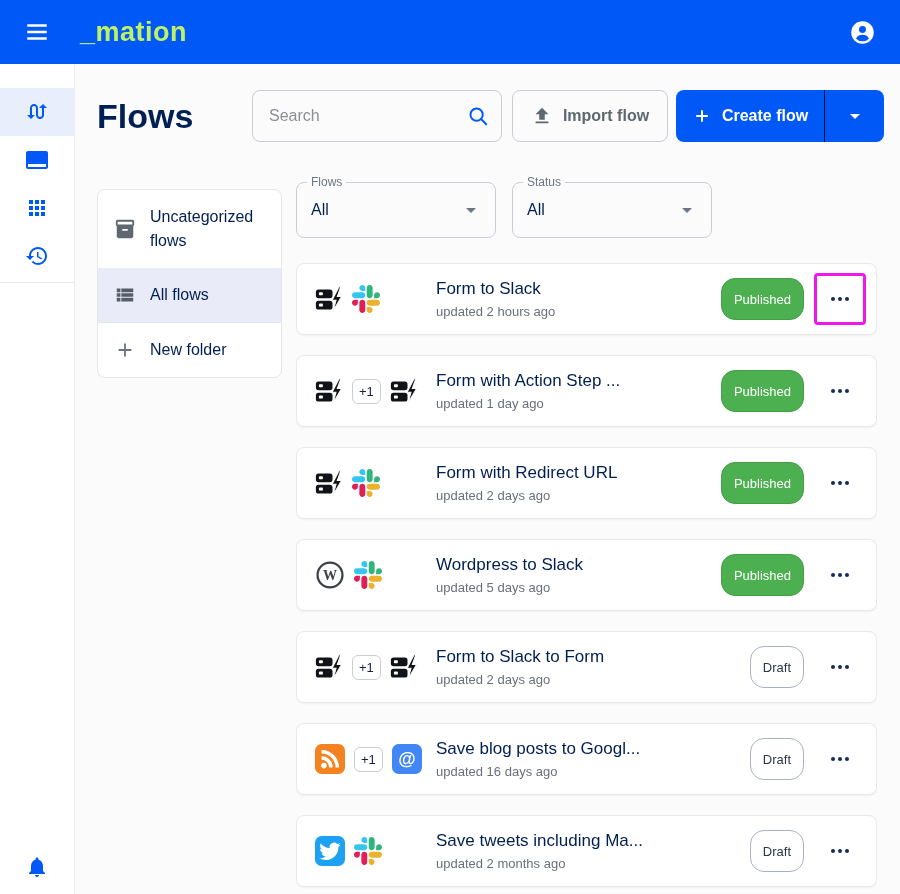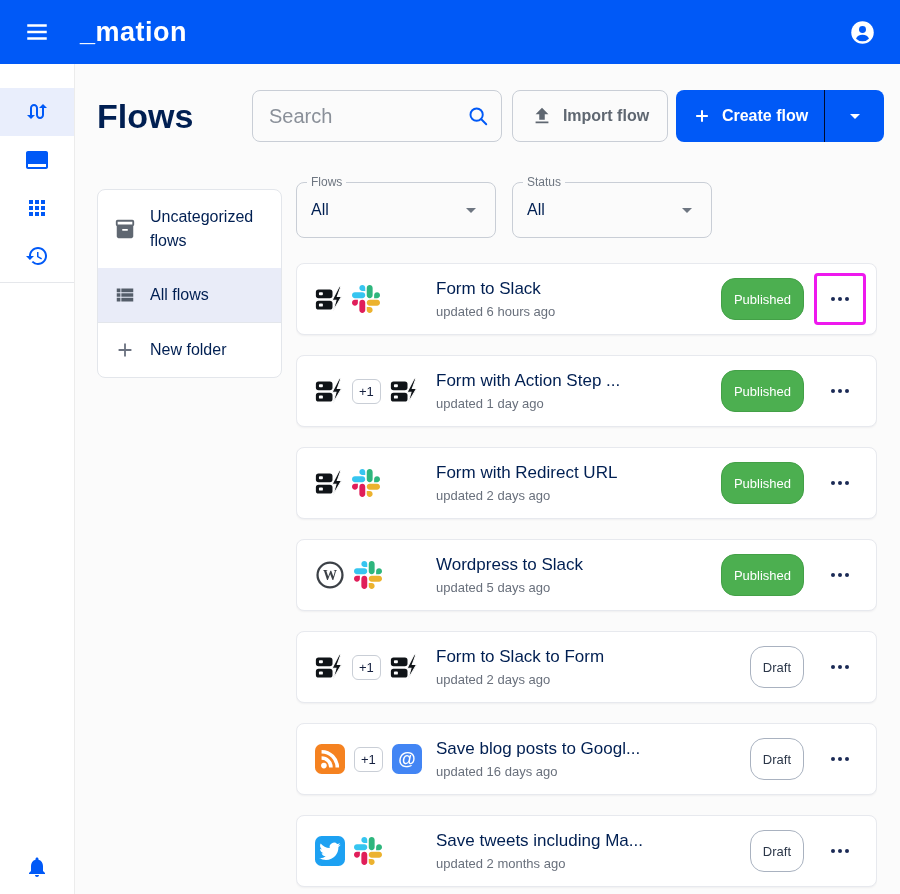--- a/index.html
+++ b/index.html
@@ -15,35 +15,35 @@
   html,body{margin:0;padding:0;}
   body{
     width:900px;height:894px;overflow:hidden;
     font-family:"Liberation Sans",sans-serif;
     background:#fff;color:var(--navy);
   }
   button{font-family:"Liberation Sans",sans-serif;cursor:pointer;}
   
   .header{height:64px;background:var(--primary);display:flex;align-items:center;padding:0 24px;}
   .hamburger{background:none;border:none;padding:0;display:flex;}
-  .logo{color:#ffffff;font-size:27px;font-weight:700;letter-spacing:.5px;margin-left:30px;}
+  .logo{color:#bef264;font-size:27px;font-weight:700;letter-spacing:.5px;margin-left:30px;}
   .avatar-btn{margin-left:auto;background:none;border:none;padding:0;display:flex;}
   
   .body{display:flex;height:830px;}
   .sidebar{width:75px;background:#fff;border-right:1px solid #ececec;display:flex;flex-direction:column;padding-top:24px;}
   .side-item{height:48px;display:flex;align-items:center;justify-content:center;background:none;border:none;}
   .side-item.active{background:#e9eefc;}
   .side-divider{border-top:1px solid #e5e7eb;margin-top:2px;}
   .bell-btn{margin-top:auto;margin-bottom:14px;background:none;border:none;display:flex;justify-content:center;}
   .main{flex:1;background:var(--page-bg);display:flex;flex-direction:column;overflow:hidden;}
   
   .toolbar{display:flex;align-items:center;padding:26px 16px 0 22px;height:78px;flex-shrink:0;}
   .page-title{font-size:34px;font-weight:700;margin:0;width:155px;color:var(--navy);}
   .search-box{width:250px;height:52px;border:1px solid var(--border);border-radius:8px;display:flex;align-items:center;padding:0 12px 0 14px;background:transparent;}
-  .search-box input{border:none;outline:none;background:transparent;flex:1;font-size:20px;color:var(--navy);font-family:"Liberation Sans",sans-serif;min-width:0;}
+  .search-box input{border:none;outline:none;background:transparent;flex:1;font-size:16px;color:var(--navy);font-family:"Liberation Sans",sans-serif;min-width:0;}
   .search-box input::placeholder{color:#8a9099;}
   .btn-import{margin-left:10px;width:156px;height:52px;border:1px solid var(--border);border-radius:8px;background:transparent;color:var(--btn-gray);font-weight:700;font-size:16px;display:flex;align-items:center;justify-content:center;gap:10px;}
   .btn-create{margin-left:8px;flex:1;height:52px;background:var(--primary);border:none;border-radius:8px;display:flex;color:#fff;padding:0;overflow:hidden;}
   .create-main{flex:1;display:flex;align-items:center;justify-content:center;gap:10px;font-weight:700;font-size:16px;background:none;border:none;color:#fff;}
   .create-divider{width:1px;background:#000c2e;}
   .create-caret{width:59px;display:flex;align-items:center;justify-content:center;background:none;border:none;}
   
   .content{display:flex;padding:40px 23px 0 22px;flex:1;overflow:hidden;}
   .folder-card{width:185px;background:#fff;border:1px solid #e3e6eb;border-radius:8px;align-self:flex-start;margin-top:7px;overflow:hidden;}
   .folder-item{display:flex;align-items:center;gap:14px;padding:15px 16px;font-size:16px;color:var(--navy);line-height:1.5;}
@@ -217,21 +217,21 @@
     <svg width="28" height="28" viewBox="0 0 122.8 122.8">
       <path d="M25.8 77.6c0 7.1-5.8 12.9-12.9 12.9S0 84.7 0 77.6s5.8-12.9 12.9-12.9h12.9v12.9zM32.3 77.6c0-7.1 5.8-12.9 12.9-12.9s12.9 5.8 12.9 12.9v32.3c0 7.1-5.8 12.9-12.9 12.9s-12.9-5.8-12.9-12.9V77.6z" fill="#e01e5a"></path>
       <path d="M45.2 25.8c-7.1 0-12.9-5.8-12.9-12.9S38.1 0 45.2 0s12.9 5.8 12.9 12.9v12.9H45.2zM45.2 32.3c7.1 0 12.9 5.8 12.9 12.9s-5.8 12.9-12.9 12.9H12.9C5.8 58.1 0 52.3 0 45.2s5.8-12.9 12.9-12.9h32.3z" fill="#36c5f0"></path>
       <path d="M97 45.2c0-7.1 5.8-12.9 12.9-12.9s12.9 5.8 12.9 12.9-5.8 12.9-12.9 12.9H97V45.2zM90.5 45.2c0 7.1-5.8 12.9-12.9 12.9s-12.9-5.8-12.9-12.9V12.9C64.7 5.8 70.5 0 77.6 0s12.9 5.8 12.9 12.9v32.3z" fill="#2eb67d"></path>
       <path d="M77.6 97c7.1 0 12.9 5.8 12.9 12.9s-5.8 12.9-12.9 12.9-12.9-5.8-12.9-12.9V97h12.9zM77.6 90.5c-7.1 0-12.9-5.8-12.9-12.9s5.8-12.9 12.9-12.9h32.3c7.1 0 12.9 5.8 12.9 12.9s-5.8 12.9-12.9 12.9H77.6z" fill="#ecb22e"></path>
     </svg>
   </span>
               </div>
     <div class="row-text">
       <div class="row-title">Form to Slack</div>
-      <div class="row-updated">updated 6 hours ago</div>
+      <div class="row-updated">updated 2 hours ago</div>
     </div>
     <span class="chip chip-published">Published</span>
     <button class="menu-btn menu-highlighted">
       <span class="dot"></span>
       <span class="dot"></span>
       <span class="dot"></span>
     </button>
   </div>
             <div class="flow-row">
     <div class="row-icons">

